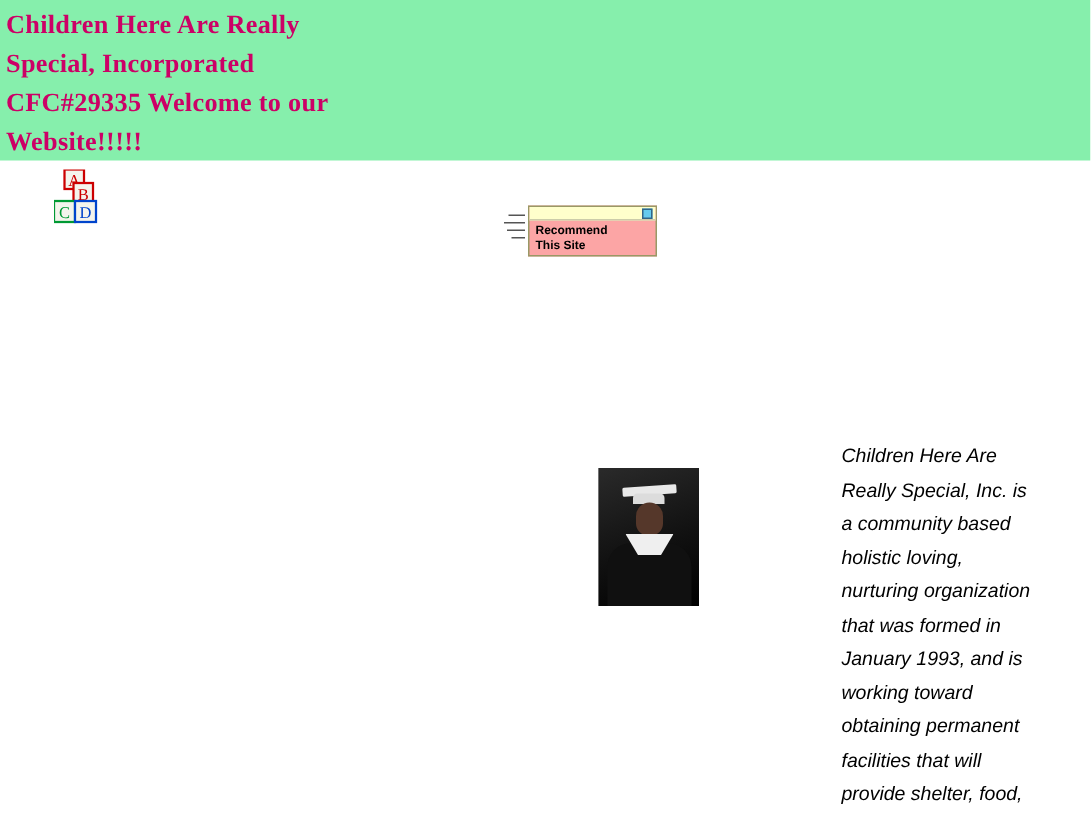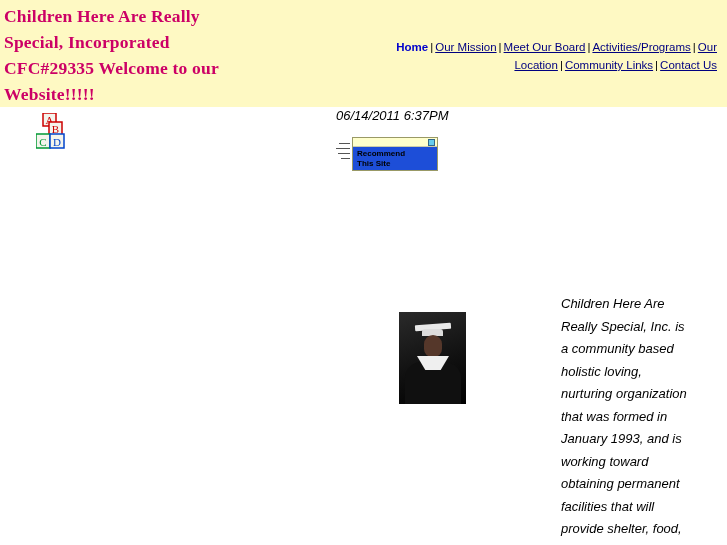--- a/index.html
+++ b/index.html
@@ -12,21 +12,21 @@
     background: #ffffff;
     font-family: "Liberation Serif", serif;
     overflow: hidden;
     position: relative;
   }
 
   
   .banner {
     width: 727px;
     height: 107px;
-    background: #fef9c3;
+    background: #86efac;
     position: relative;
     box-sizing: border-box;
   }
   .banner-title {
     position: absolute;
     left: 4px;
     top: 3px;
     width: 250px;
     color: #cc0066;
     font-family: "Liberation Serif", serif;
@@ -111,21 +111,21 @@
   .rec-lines i:nth-child(1) { width: 11px; margin-left: 3px; }
   .rec-lines i:nth-child(2) { width: 14px; margin-left: 0px; }
   .rec-lines i:nth-child(3) { width: 12px; margin-left: 2px; }
   .rec-lines i:nth-child(4) { width: 9px;  margin-left: 5px; }
   .rec-box {
     position: absolute;
     left: 16px;
     top: 0;
     width: 86px;
     height: 34px;
-    background: #1d4ed8;
+    background: #fca5a5;
     border: 1px solid #999966;
     box-sizing: border-box;
   }
   .rec-box .titlebar {
     height: 8px;
     background: #ffffcc;
     border-bottom: 1px solid #ccccaa;
     position: relative;
   }
   .rec-box .titlebar .dot {
@@ -230,23 +230,20 @@
     line-height: 22.5px;
     color: #000000;
   }
 </style>
 </head>
 <body>
 
 <div class="banner">
   <div class="banner-title">Children Here Are Really Special, Incorporated CFC#29335 Welcome to our Website!!!!!</div>
 
-  <div class="nav">
-    <a href="#" class="current">Home</a><span class="sep">|</span><a href="#">Our Mission</a><span class="sep">|</span><a href="#">Meet Our Board</a><span class="sep">|</span><a href="#">Activities/Programs</a><span class="sep">|</span><a href="#">Our Location</a><span class="sep">|</span><a href="#">Community Links</a><span class="sep">|</span><a href="#">Contact Us</a>
-  </div>
 </div>
 
 <div class="abc-blocks">
   <svg width="34" height="40" viewBox="0 0 34 40" xmlns="http://www.w3.org/2000/svg">
 
     <rect x="7" y="0" width="13" height="13" fill="#f4f4ec" stroke="#cc0000" stroke-width="1.5"></rect>
     <text x="13.5" y="11" font-family="Liberation Serif, serif" font-size="11" fill="#cc0000" text-anchor="middle">A</text>
 
     <rect x="13" y="9" width="13" height="13" fill="#f4f4ec" stroke="#cc0000" stroke-width="1.5"></rect>
     <text x="19.5" y="20" font-family="Liberation Serif, serif" font-size="11" fill="#cc0000" text-anchor="middle">B</text>
@@ -254,21 +251,20 @@
     <rect x="0" y="21" width="14" height="14" fill="#f4f4ec" stroke="#009933" stroke-width="1.5"></rect>
     <text x="7" y="32.5" font-family="Liberation Serif, serif" font-size="11" fill="#009933" text-anchor="middle">C</text>
 
     <rect x="14" y="21" width="14" height="14" fill="#f4f4ec" stroke="#0044cc" stroke-width="1.5"></rect>
     <text x="21" y="32.5" font-family="Liberation Serif, serif" font-size="11" fill="#0044cc" text-anchor="middle">D</text>
   </svg>
 </div>
 
 <div class="content">
 
-  <div class="timestamp">06/14/2011 6:37PM</div>
 
   <div class="recommend-wrap">
     <div class="rec-lines">
       <i></i>
         <i></i>
         <i></i>
         <i></i>
     </div>
     <div class="rec-box">
       <div class="titlebar">

